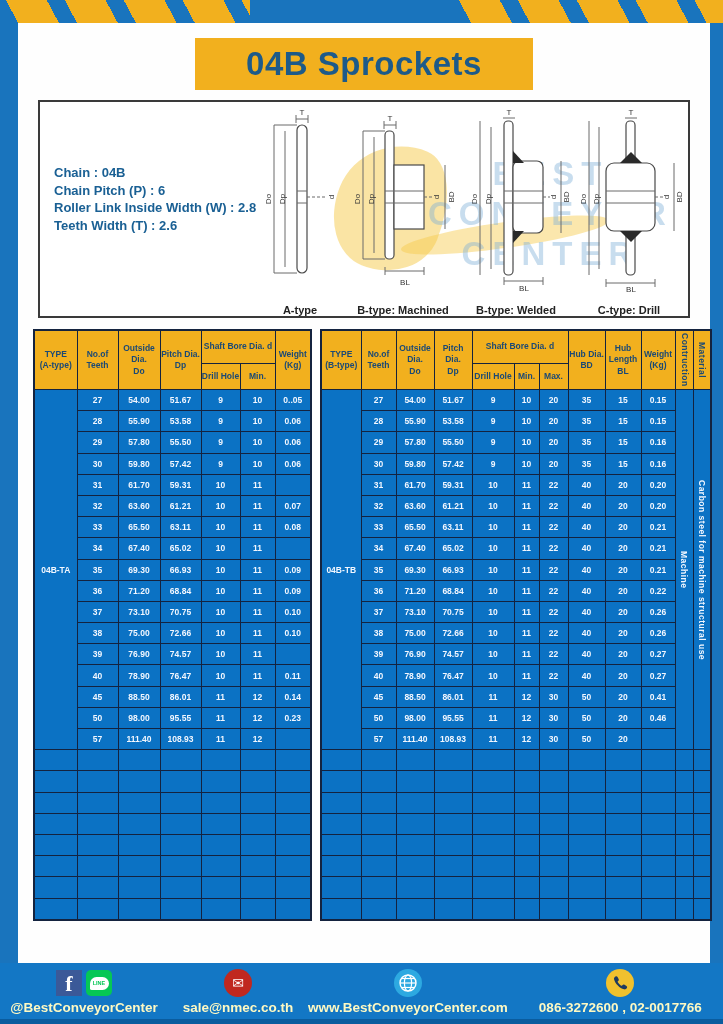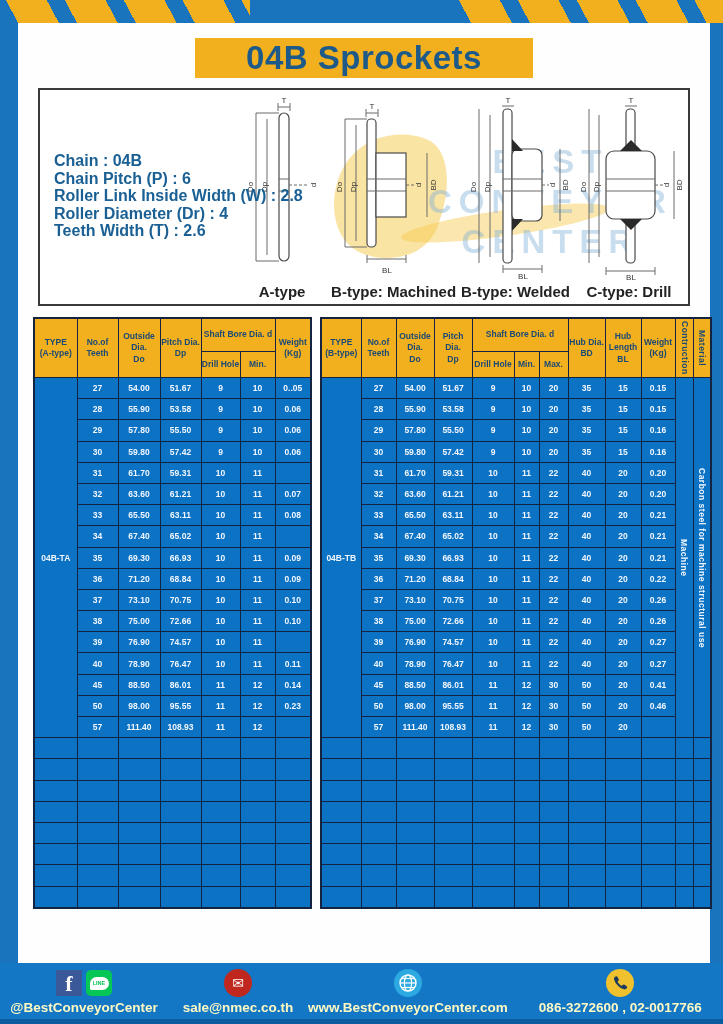--- a/index.html
+++ b/index.html
@@ -6,42 +6,42 @@
   .page{position:relative;width:723px;height:1024px;background:#1974bd;
         font-family:"Liberation Sans",sans-serif;overflow:hidden;}
   
   .top-band{position:absolute;top:0;left:0;width:723px;height:23px;background:#1974bd;}
   .stripes{position:absolute;top:0;height:23px;
            background:repeating-linear-gradient(62deg,transparent 0 16px,#f2b01e 16px 52px);}
   .stripes.left{left:0;width:250px;}
   .stripes.right{right:0;width:270px;}
   
   .content{position:absolute;left:18px;top:23px;width:692px;height:940px;background:#fefefe;}
-  .title-box{width:338px;height:40px;margin:15px auto 0;background:#f2b01e;
+  .title-box{width:338px;height:52px;margin:15px auto 0;background:#f2b01e;
              display:flex;align-items:center;justify-content:center;}
   .title-box span{font-size:33px;font-weight:bold;color:#1d5a89;letter-spacing:.5px;}
   
   .diagram-box{position:relative;margin:10px 20px 0 20px;height:214px;border:2px solid #3a3a3a;
                background:#ffffff;overflow:hidden;}
   .wm-text{position:absolute;left:388px;top:52px;z-index:0;text-align:center;
            color:rgba(125,175,215,.42);font-weight:bold;font-size:33px;line-height:40px;
            letter-spacing:7px;white-space:nowrap;}
   .wm-text span{display:block;}
   .wm-blob{position:absolute;left:296px;top:40px;width:110px;height:130px;z-index:0;
            background:#f6c94a;opacity:.5;border-radius:62% 38% 55% 45%/50% 60% 40% 50%;
            transform:rotate(22deg);}
   .wm-blob2{position:absolute;left:360px;top:120px;width:210px;height:26px;z-index:0;
             background:#f6c94a;opacity:.45;border-radius:50%;transform:rotate(-8deg);}
   .specs{position:absolute;left:14px;top:62px;z-index:2;color:#1a6094;font-weight:bold;
-         font-size:16px;line-height:17.5px;}
+         font-size:13px;line-height:17.5px;}
   .specs div{white-space:nowrap;}
   .diagrams{position:absolute;right:5px;top:5px;z-index:1;display:flex;gap:5px;}
   .fig{text-align:center;}
   .fig svg{display:block;}
-  .fig .caption{font-size:15px;color:#222;font-weight:600;margin-top:2px;}
+  .fig .caption{font-size:11px;color:#222;font-weight:600;margin-top:11px;}
   svg .dl{stroke:#6a6a6a;stroke-width:1;fill:none;}
   svg .pl{stroke:#4a4a4a;stroke-width:1.2;fill:#fff;}
   svg .weld{fill:#2a2a2a;}
   svg text{font-family:"Liberation Sans",sans-serif;font-size:8px;fill:#333;}
   
   .tables{display:flex;margin:11px 0 0 15px;gap:8px;align-items:flex-start;}
   table.spec{border-collapse:collapse;table-layout:fixed;border:2px solid #14233f;}
   table.spec th,table.spec td{border:1px solid #14233f;text-align:center;padding:0;overflow:hidden;}
   table.spec th{background:#f2b01e;color:#1b4975;font-size:8.5px;font-weight:bold;line-height:1.3;}
   table.spec thead tr:first-child th{height:32px;}
@@ -100,21 +100,20 @@
       <div class="wm-text">
         <span>BEST</span>
         <span>CONVEYOR</span>
         <span>CENTER</span>
       </div>
 
       <div class="specs">
         <div>Chain  : 04B</div>
         <div>Chain Pitch (P)  :  6</div>
         <div>Roller Link Inside Width (W)  :  2.8</div>
-        <div>Roller Diameter (Dr)  : 4</div>
         <div>Teeth Width (T)  :  2.6</div>
       </div>
 
       <div class="diagrams">
 
         <div class="fig">
           <svg width="88" height="186" viewBox="0 0 88 186">
             <text x="46" y="8" text-anchor="middle">T</text>
             <line class="dl" x1="40" y1="12" x2="52" y2="12"></line>
             <line class="dl" x1="40" y1="8" x2="40" y2="16"></line>

